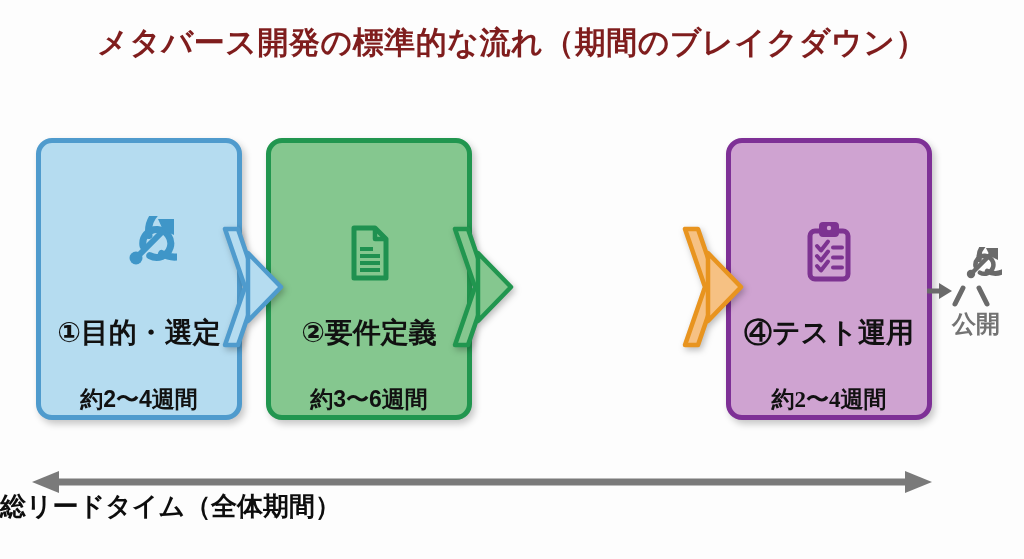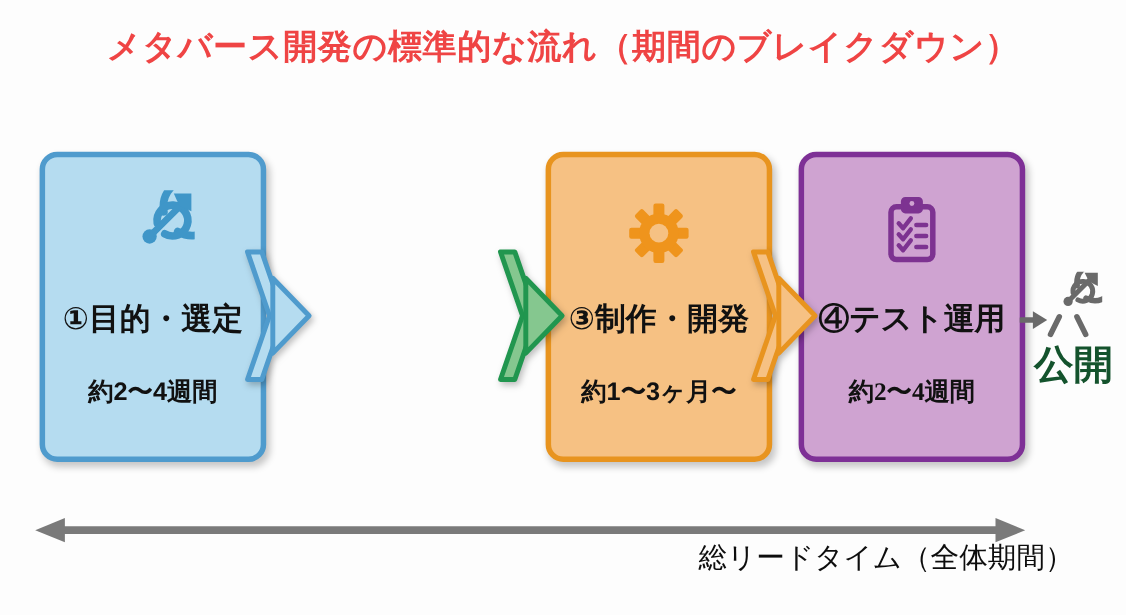--- a/index.html
+++ b/index.html
@@ -5,29 +5,30 @@
   * { margin:0; padding:0; box-sizing:border-box; }
   html,body { background:#ffffff; }
   .stage {
     position:relative; width:1024px; height:559px; margin:0 auto;
     background:#fdfdfd; overflow:hidden;
     font-family:"Liberation Sans","DejaVu Sans",sans-serif;
     color:#111;
   }
   .title {
     position:absolute; top:22px; left:0; width:100%;
-    text-align:center; font-size:31px; font-weight:bold; color:#ef4444;
+    text-align:center; font-size:31px; font-weight:bold; color:#7f1d1d;
     letter-spacing:0.5px;
   }
   .card {
     position:absolute; top:138px; width:206px; height:282px;
     border:5px solid; border-radius:16px;
     display:flex; flex-direction:column; align-items:center;
     padding-top:30px;
     box-shadow:3px 4px 7px rgba(0,0,0,0.22);
+    justify-content:flex-end;
   }
   .card0 { left:36px;  background:var(--s0-fill); border-color:var(--s0-border); }
   .card1 { left:266px; background:var(--s1-fill); border-color:var(--s1-border); }
   .card2 { left:496px; background:var(--s2-fill); border-color:var(--s2-border); }
   .card3 { left:726px; background:var(--s3-fill); border-color:var(--s3-border);font-family:Liberation Serif, serif; }
   .card .icon { width:76px; height:76px; }
   .card0 .icon { color:var(--s0-icon); }
   .card1 .icon { color:var(--s1-icon); }
   .card2 .icon { color:var(--s2-icon); }
   .card3 .icon { color:var(--s3-icon); }
@@ -39,26 +40,26 @@
   }
   .j0 { left:222px; } .j1 { left:452px; } .j2 { left:682px; }
   .j0 polygon { fill:var(--s0-fill); stroke:var(--s0-border); }
   .j1 polygon { fill:var(--s1-fill); stroke:var(--s1-border); }
   .j2 polygon { fill:var(--s2-fill); stroke:var(--s2-border); }
   .jarrow polygon { stroke-width:4.5; stroke-linejoin:round; }
   .release-arrow { position:absolute; left:927px; top:282px; width:26px; height:18px; color:var(--gray); }
   .release-icon  { position:absolute; left:946px; top:247px; width:56px; height:62px; color:var(--gray); }
   .release-label {
     position:absolute; left:930px; top:308px; width:92px;
-    text-align:center; font-size:36px; font-weight:bold; color:#14532d;
+    text-align:center; font-size:24px; font-weight:bold; color:#737373;
   }
   .lead-arrow { position:absolute; left:28px; top:466px; width:908px; height:32px; color:var(--arrow-gray); }
   .lead-label {
     position:absolute; top:489px; left:0; width:976px;
-    text-align:right; font-size:26px; font-weight:normal; color:#0d0d0d;padding-left:12px;
+    text-align:left; font-size:26px; font-weight:bold; color:#0d0d0d;
   }
 </style>
 </head>
 <body>
 
 <div class="stage">
 
   <div class="title">メタバース開発の標準的な流れ（期間のブレイクダウン）</div>
 
   <div class="card card0">
@@ -66,41 +67,33 @@
       <path d="M48,19.5 A26,26 0 1 1 60.6,37.5" fill="none" stroke="currentColor" stroke-width="7" stroke-linecap="round"></path>
       <path d="M42,29.9 A14,14 0 1 1 48.8,39.6" fill="none" stroke="currentColor" stroke-width="7" stroke-linecap="round"></path>
       <circle cx="35" cy="42" r="6.5" fill="currentColor"></circle>
       <line x1="38" y1="39" x2="62" y2="15" stroke="currentColor" stroke-width="6" stroke-linecap="round"></line>
       <path d="M57,3 L73,3 L73,19 L62,14 Z" fill="currentColor"></path>
     </svg>
     <div class="step-label">①目的・選定</div>
     <div class="duration">約2〜4週間</div>
   </div>
 
+  <div class="card card1">
+    <svg class="icon" viewBox="0 0 76 76">
+      <path d="M23,12 H44 L55,23 V62 H23 Z" fill="none" stroke="currentColor" stroke-width="5" stroke-linejoin="round"></path>
+      <path d="M44,12 V23 H55" fill="none" stroke="currentColor" stroke-width="4.5" stroke-linejoin="round"></path>
+      <line x1="29" y1="33" x2="42" y2="33" stroke="currentColor" stroke-width="4"></line>
+      <line x1="29" y1="40" x2="49" y2="40" stroke="currentColor" stroke-width="4"></line>
+      <line x1="29" y1="47" x2="49" y2="47" stroke="currentColor" stroke-width="4"></line>
+      <line x1="29" y1="54" x2="49" y2="54" stroke="currentColor" stroke-width="4"></line>
+    </svg>
+    <div class="step-label">②要件定義</div>
+    <div class="duration">約3〜6週間</div>
+  </div>
 
-  <div class="card card2">
-    <svg class="icon" viewBox="0 0 76 76">
-      <g fill="currentColor">
-        <g transform="translate(38,39)">
-          <rect x="-5" y="-27" width="10" height="14" rx="2"></rect>
-          <rect x="-5" y="-27" width="10" height="14" rx="2" transform="rotate(45)"></rect>
-          <rect x="-5" y="-27" width="10" height="14" rx="2" transform="rotate(90)"></rect>
-          <rect x="-5" y="-27" width="10" height="14" rx="2" transform="rotate(135)"></rect>
-          <rect x="-5" y="-27" width="10" height="14" rx="2" transform="rotate(180)"></rect>
-          <rect x="-5" y="-27" width="10" height="14" rx="2" transform="rotate(225)"></rect>
-          <rect x="-5" y="-27" width="10" height="14" rx="2" transform="rotate(270)"></rect>
-          <rect x="-5" y="-27" width="10" height="14" rx="2" transform="rotate(315)"></rect>
-          <circle cx="0" cy="0" r="18"></circle>
-        </g>
-        <circle cx="38" cy="39" r="8.5" fill="var(--s2-fill)"></circle>
-      </g>
-    </svg>
-    <div class="step-label">③制作・開発</div>
-    <div class="duration">約1〜3ヶ月〜</div>
-  </div>
 
   <div class="card card3">
     <svg class="icon" viewBox="0 0 76 76">
       <rect x="19" y="15" width="38" height="48" rx="5" fill="none" stroke="currentColor" stroke-width="5"></rect>
       <rect x="29" y="7" width="18" height="13" rx="3" fill="currentColor" stroke="currentColor" stroke-width="2"></rect>
       <circle cx="38" cy="12" r="2.2" fill="var(--s3-fill)"></circle>
       <path d="M26,30 l4,4.5 l7,-9" fill="none" stroke="currentColor" stroke-width="4" stroke-linecap="round" stroke-linejoin="round"></path>
       <line x1="42" y1="31.5" x2="51" y2="31.5" stroke="currentColor" stroke-width="4" stroke-linecap="round"></line>
       <path d="M26,40 l4,4.5 l7,-9" fill="none" stroke="currentColor" stroke-width="4" stroke-linecap="round" stroke-linejoin="round"></path>
       <line x1="42" y1="41.5" x2="51" y2="41.5" stroke="currentColor" stroke-width="4" stroke-linecap="round"></line>

